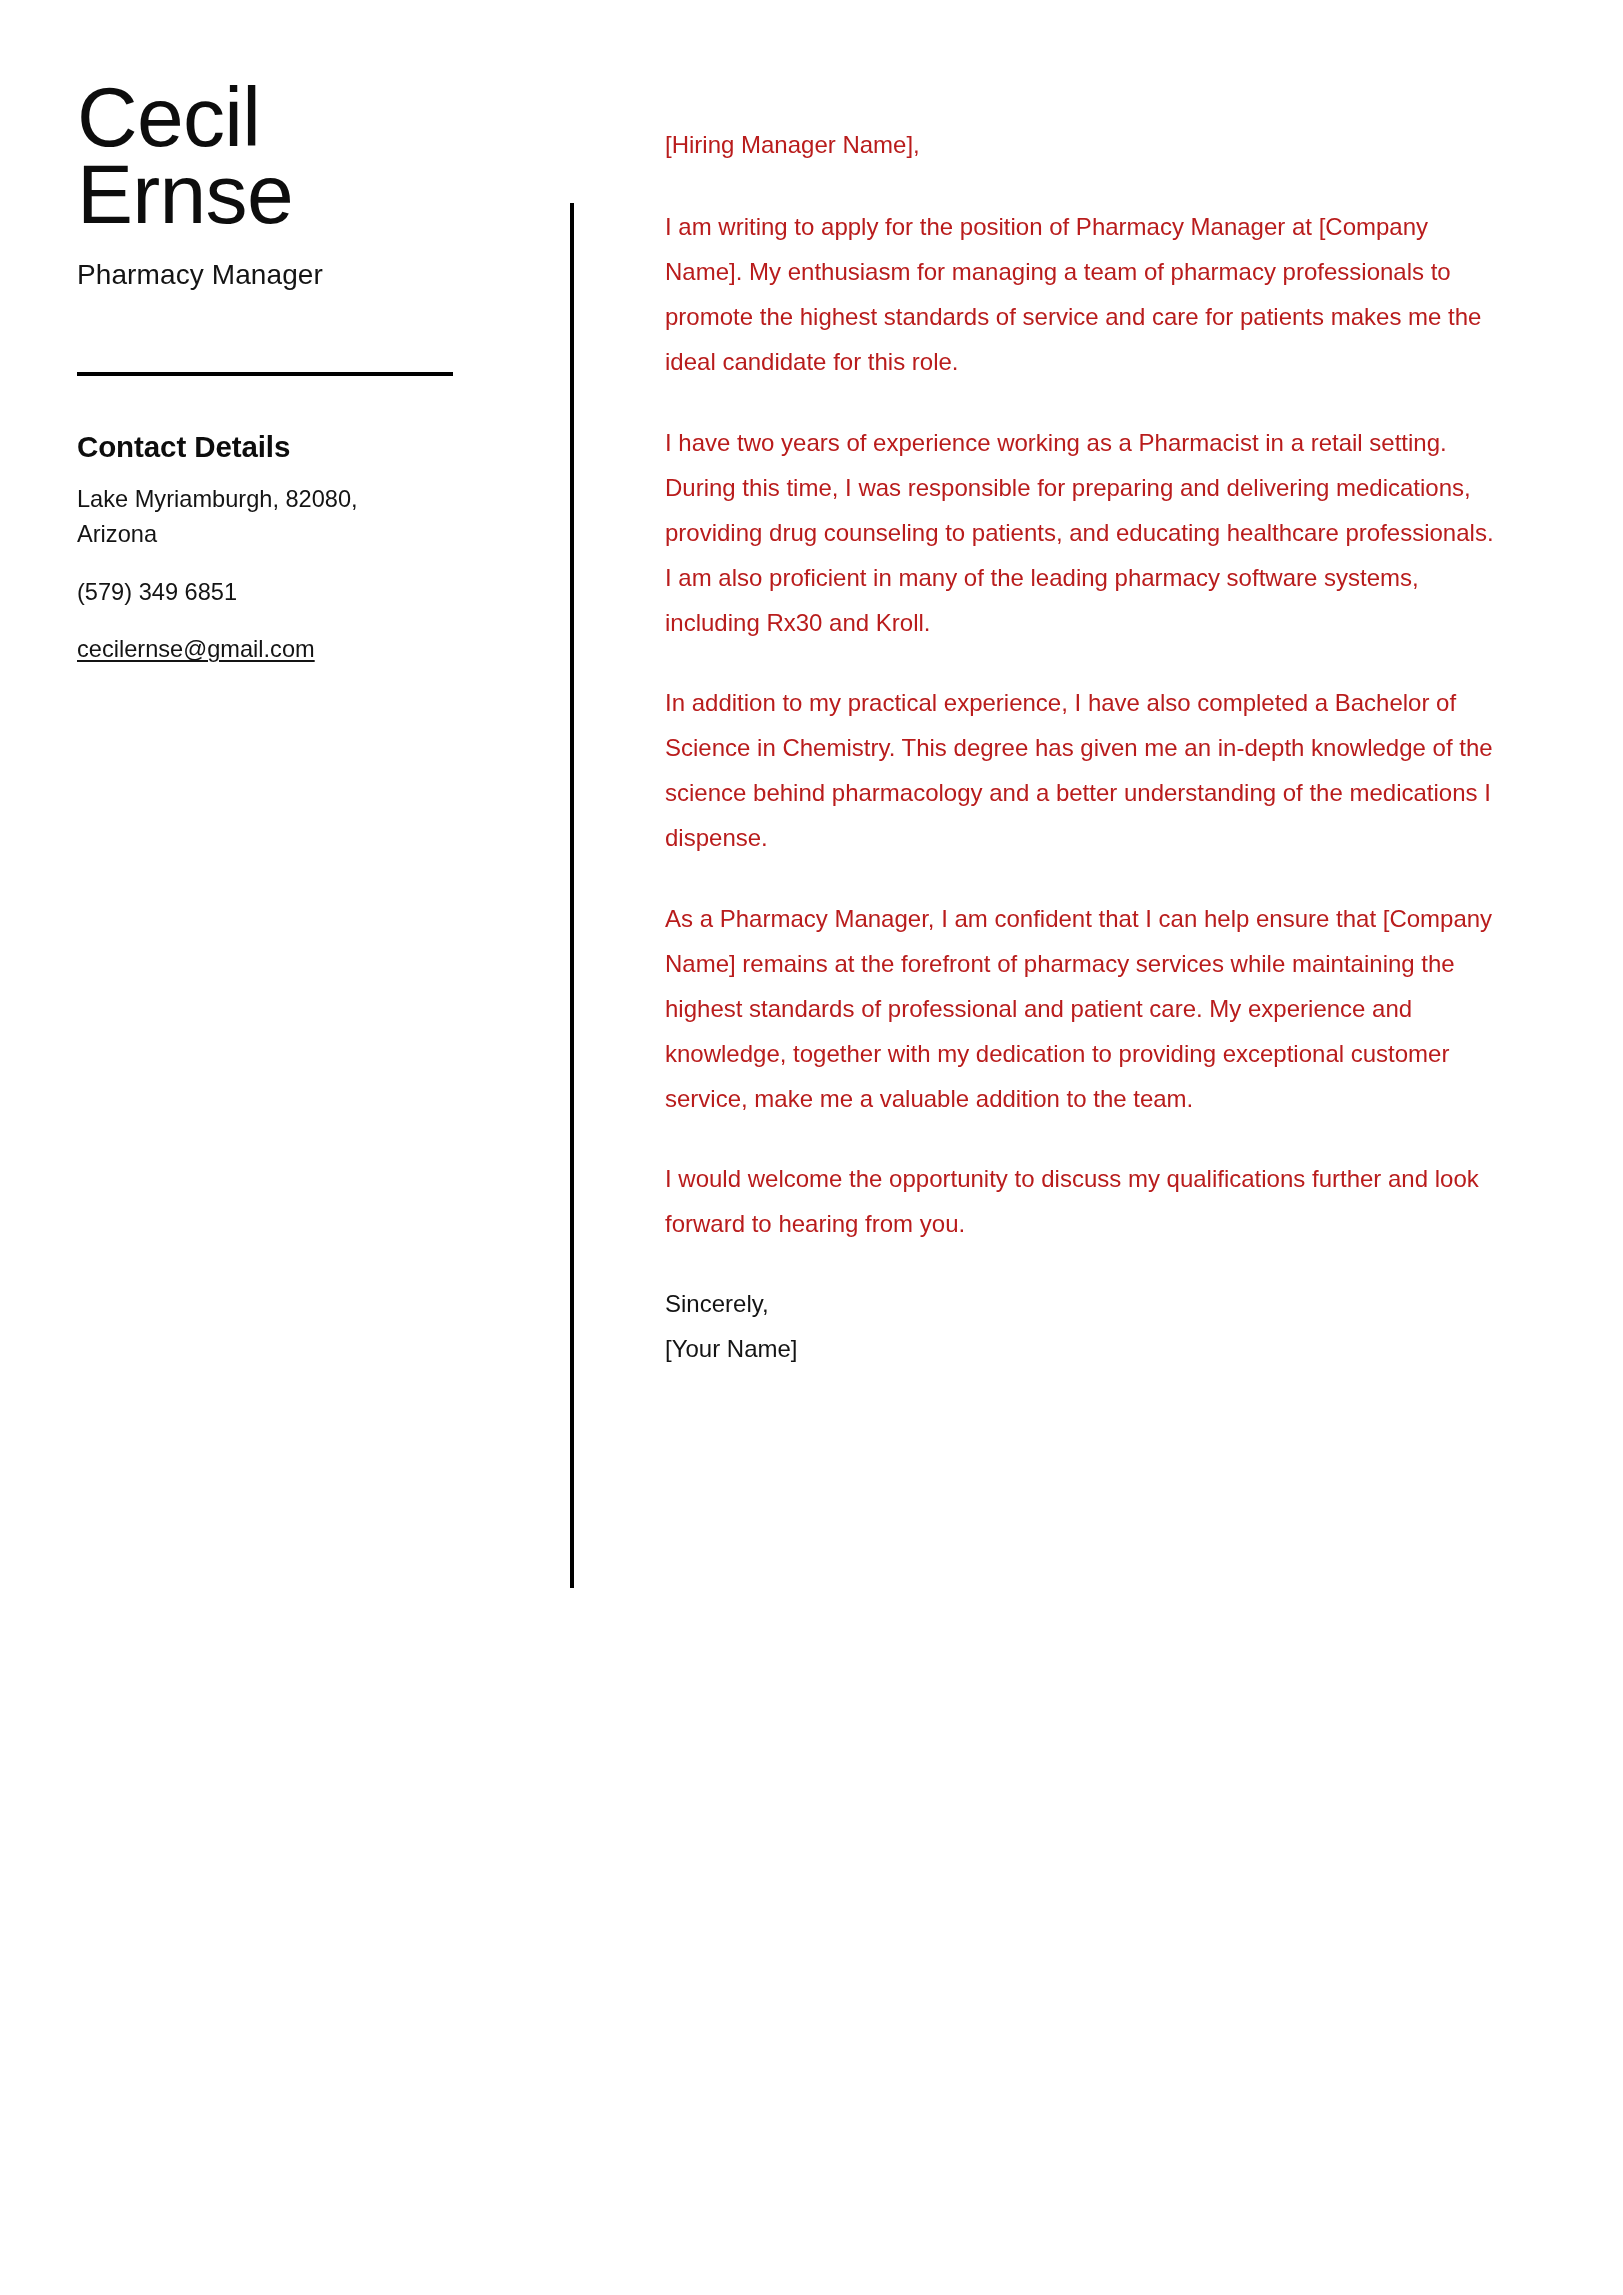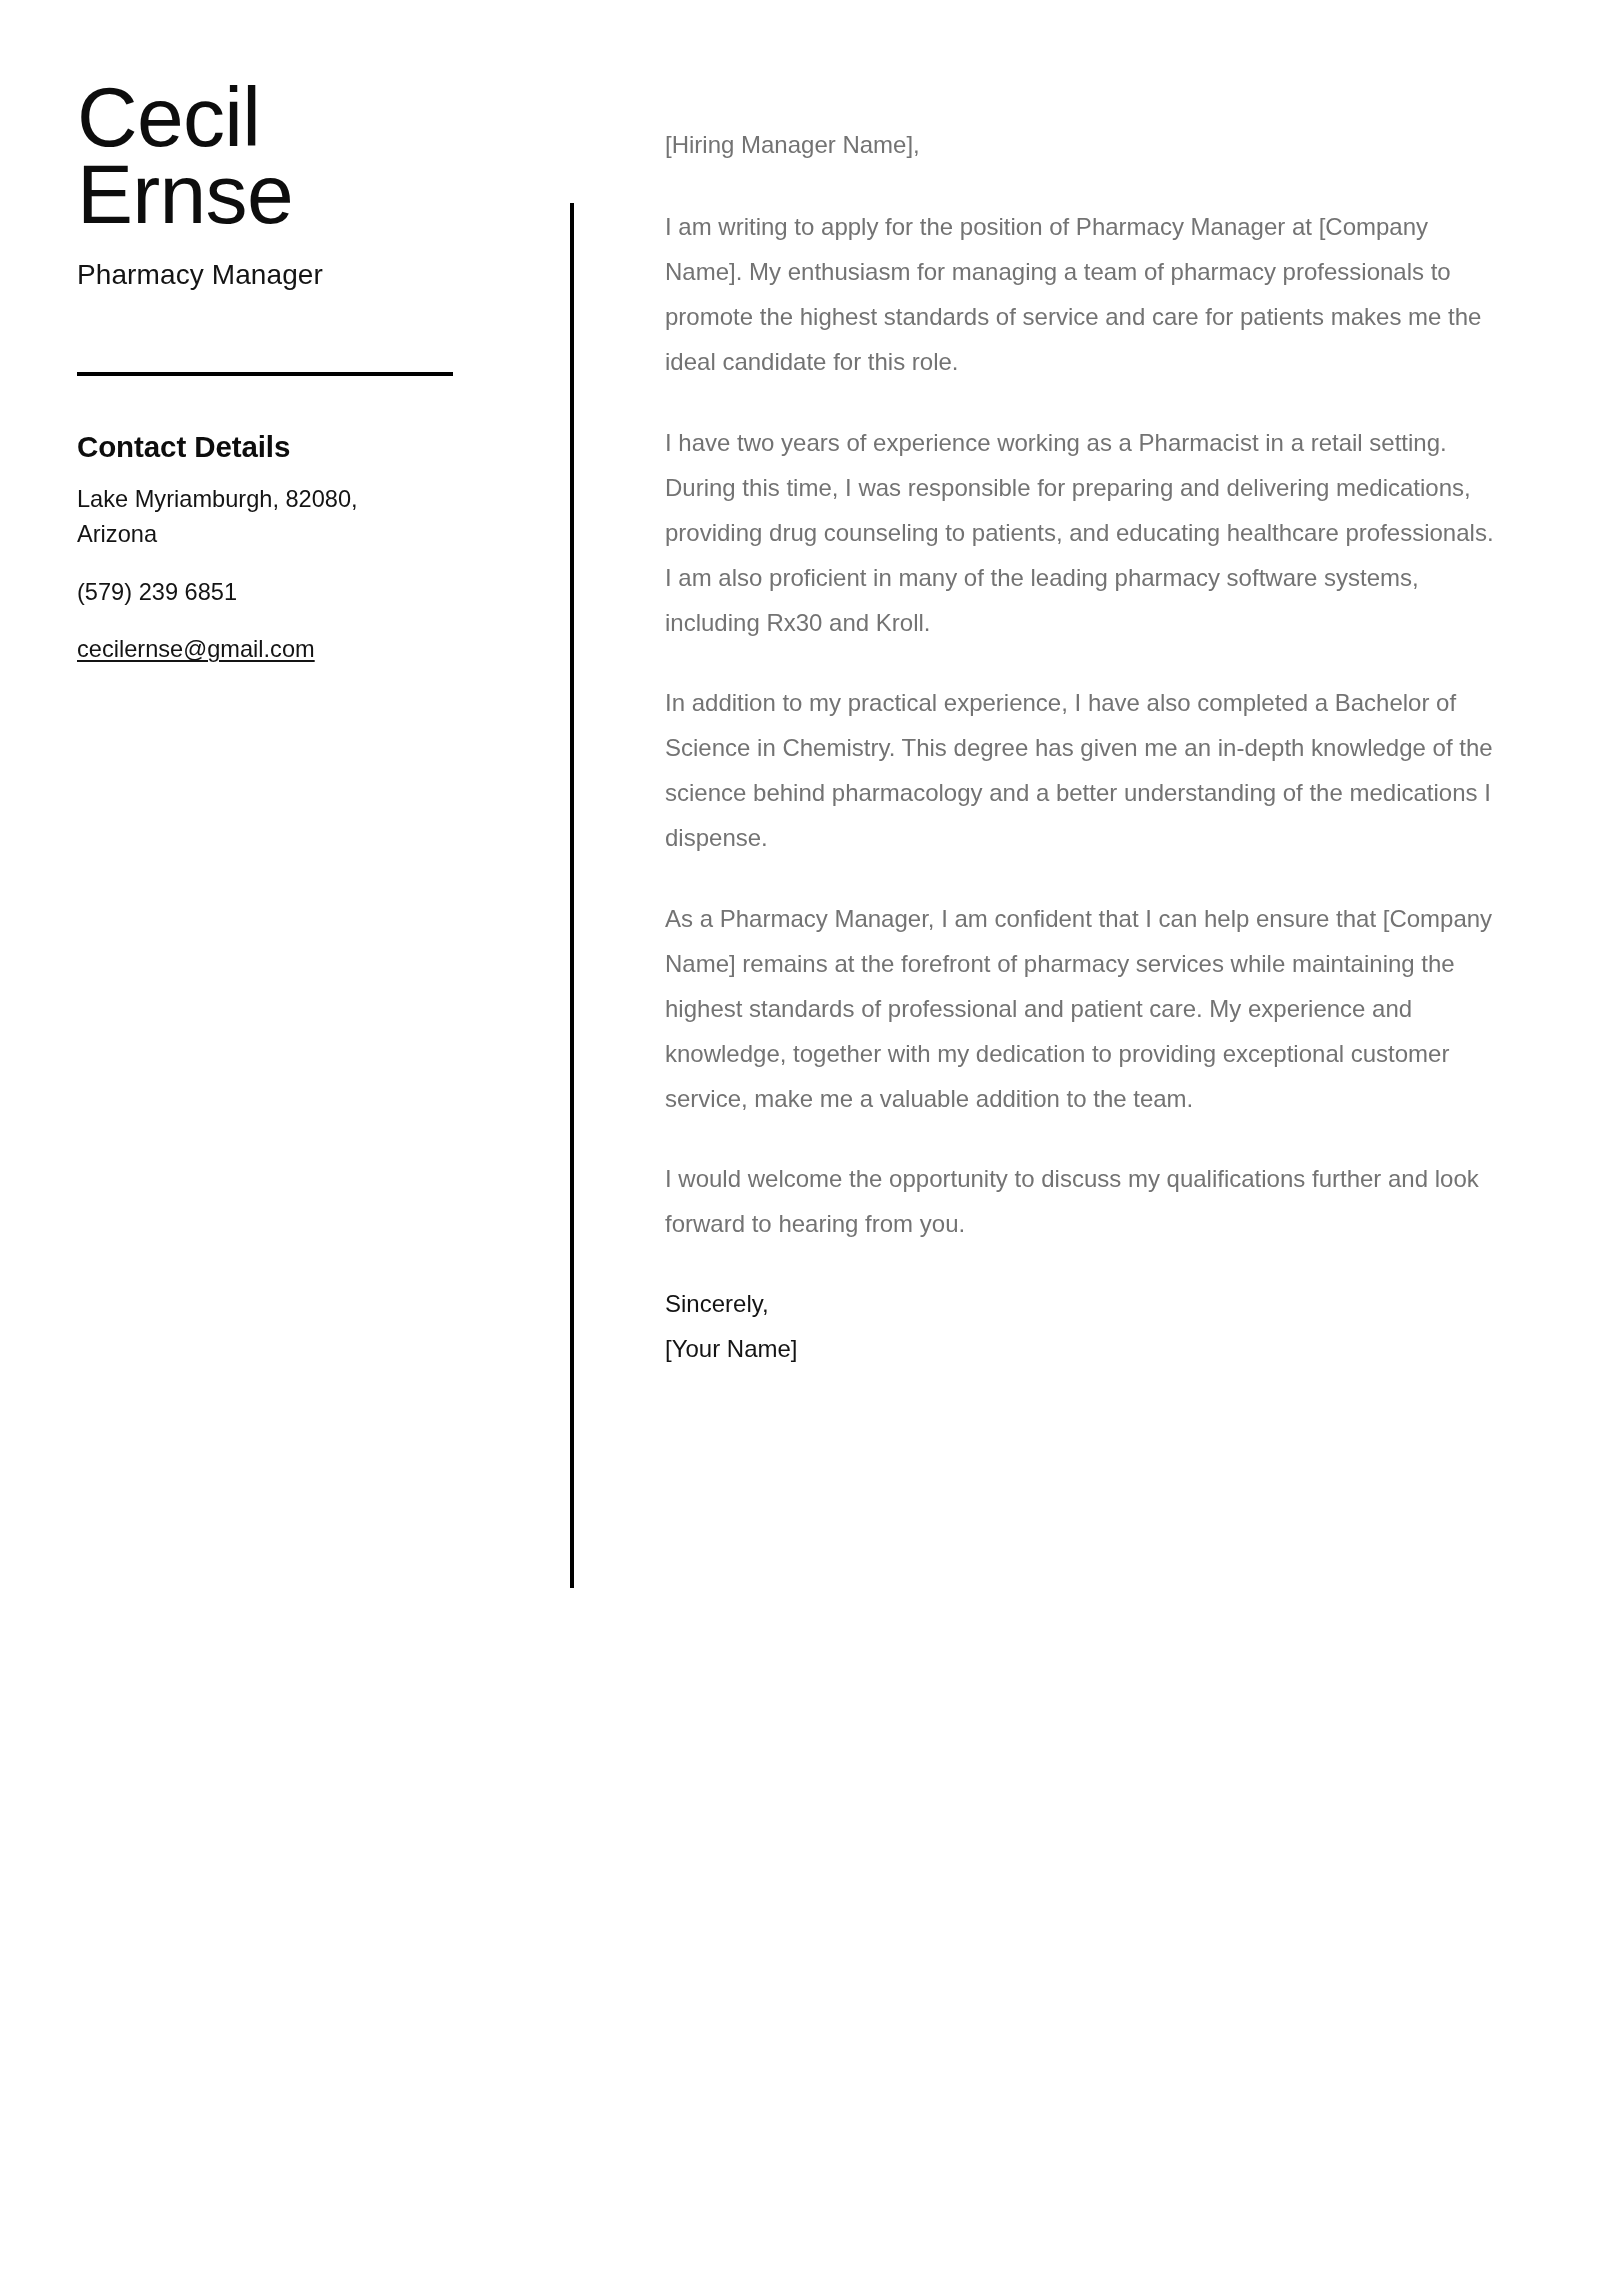--- a/index.html
+++ b/index.html
@@ -99,21 +99,21 @@
     position: absolute;
     left: 665px;
     top: 122px;
     width: 830px;
   }
   .letter p {
     margin: 0 0 35px 0;
     font-size: 24px;
     line-height: 1.88;
     font-weight: 400;
-    color: #737373;
+    color: #b91c1c;
     text-align: left;
   }
   .letter p.salutation { margin-bottom: 37px; }
   .signoff {
     margin: 0;
     font-size: 24px;
     line-height: 1.88;
     font-weight: 400;
     color: #141414;
   }
@@ -130,21 +130,21 @@
       <span class="name-line">Ernse</span>
     </h1>
     <div class="job-title">Pharmacy Manager</div>
 
     <div class="rule"></div>
 
     <h2 class="contact-heading">Contact Details</h2>
 
     <div class="contact-list">
       <div class="contact-item">Lake Myriamburgh, 82080, Arizona</div>
-      <div class="contact-item">(579) 239 6851</div>
+      <div class="contact-item">(579) 349 6851</div>
       <div class="contact-item"><a class="contact-email" href="#">cecilernse@gmail.com</a></div>
     </div>
   </div>
 
   <div class="divider"></div>
 
   <div class="letter">
     <p class="salutation">[Hiring Manager Name],</p>
     <p>I am writing to apply for the position of Pharmacy Manager at [Company Name]. My enthusiasm for managing a team of pharmacy professionals to promote the highest standards of service and care for patients makes me the ideal candidate for this role.</p>
     <p>I have two years of experience working as a Pharmacist in a retail setting. During this time, I was responsible for preparing and delivering medications, providing drug counseling to patients, and educating healthcare professionals. I am also proficient in many of the leading pharmacy software systems, including Rx30 and Kroll.</p>

